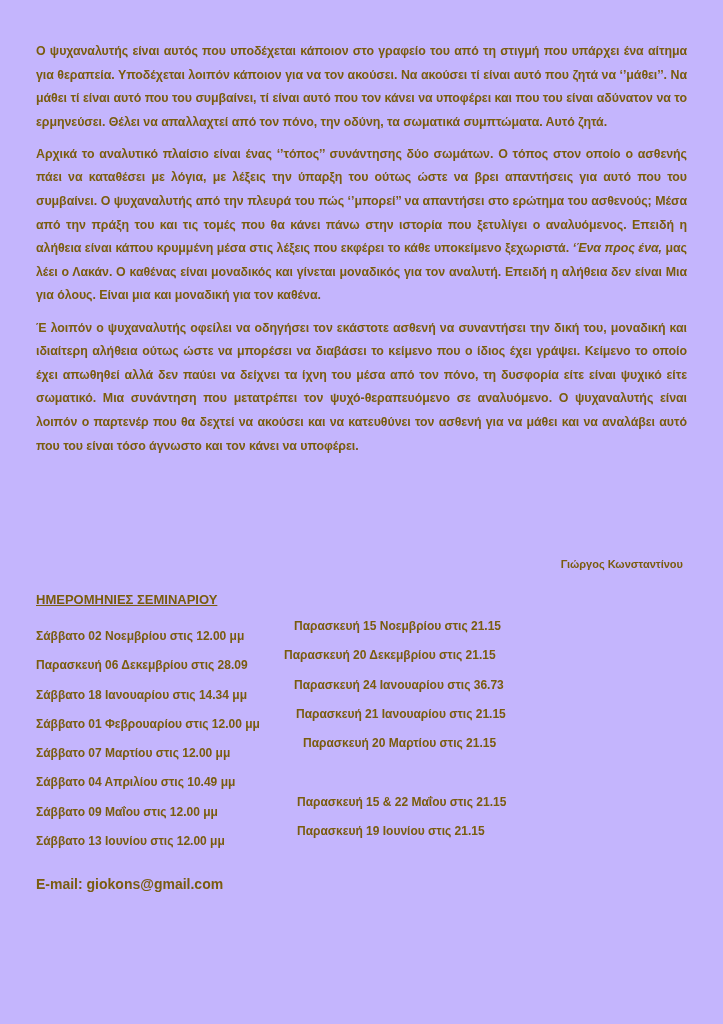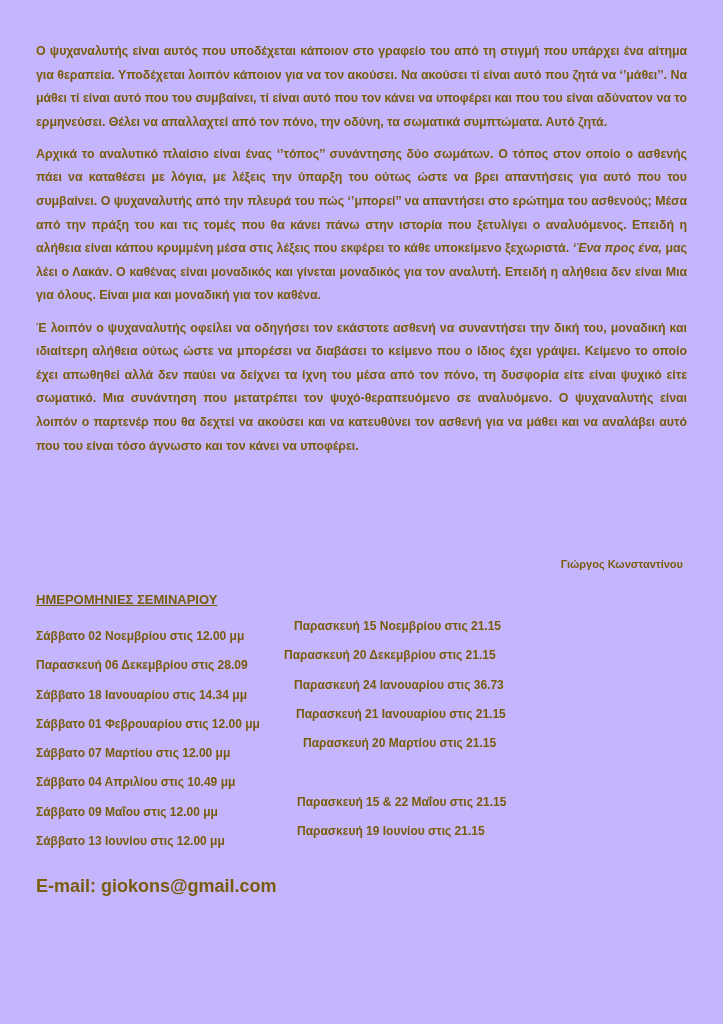--- a/index.html
+++ b/index.html
@@ -40,21 +40,21 @@
       font-weight: bold; font-size: 12px;
     }
     .date-row { height: 29.3px; position: relative; }
     .date-left { position: absolute; left: 0; top: 10px; white-space: nowrap; }
     .date-right { position: absolute; top: 0; white-space: nowrap; }
     .r0 { left: 258px; } .r1 { left: 248px; } .r2 { left: 258px; }
     .r3 { left: 260px; } .r4 { left: 249px; padding-left: 18px; } .r6 { left: 261px; } .r7 { left: 261px; }
     .email {
       position: absolute; left: 36px; top: 876px;
       font-family: "Liberation Sans", sans-serif;
-      font-weight: bold; font-size: 18px;
+      font-weight: bold; font-size: 14px;
     }
   </style>
 </head>
 <body>
 
 <div class="page">
 
   <div class="body-text">
     <p>Ο ψυχαναλυτής είναι αυτός που υποδέχεται κάποιον στο γραφείο του από τη στιγμή που υπάρχει ένα αίτημα για θεραπεία. Υποδέχεται λοιπόν κάποιον για να τον ακούσει. Να ακούσει τί είναι αυτό που ζητά να ‘’μάθει’’. Να μάθει τί είναι αυτό που του συμβαίνει, τί είναι αυτό που τον  κάνει να υποφέρει και που του είναι αδύνατον να το ερμηνεύσει. Θέλει να απαλλαχτεί από τον πόνο, την οδύνη, τα σωματικά συμπτώματα. Αυτό ζητά.</p>
     <p><span>Αρχικά το αναλυτικό πλαίσιο είναι ένας ‘’τόπος’’ συνάντησης δύο σωμάτων. Ο τόπος στον οποίο ο ασθενής πάει να καταθέσει με λόγια, με λέξεις την ύπαρξη του ούτως ώστε να  βρει απαντήσεις για αυτό που του συμβαίνει. Ο ψυχαναλυτής από την πλευρά του πώς ‘’μπορεί’’ να απαντήσει στο ερώτημα του ασθενούς; Μέσα από την πράξη του και τις τομές που θα κάνει πάνω στην ιστορία που ξετυλίγει ο αναλυόμενος. Επειδή η αλήθεια είναι κάπου κρυμμένη μέσα στις λέξεις που εκφέρει το κάθε υποκείμενο ξεχωριστά. </span><em>‘Ένα προς ένα,</em><span> μας λέει ο Λακάν. Ο καθένας είναι μοναδικός και γίνεται μοναδικός για τον αναλυτή. Επειδή η αλήθεια δεν είναι Μια για όλους. Είναι μια και μοναδική για τον καθένα.</span></p>

